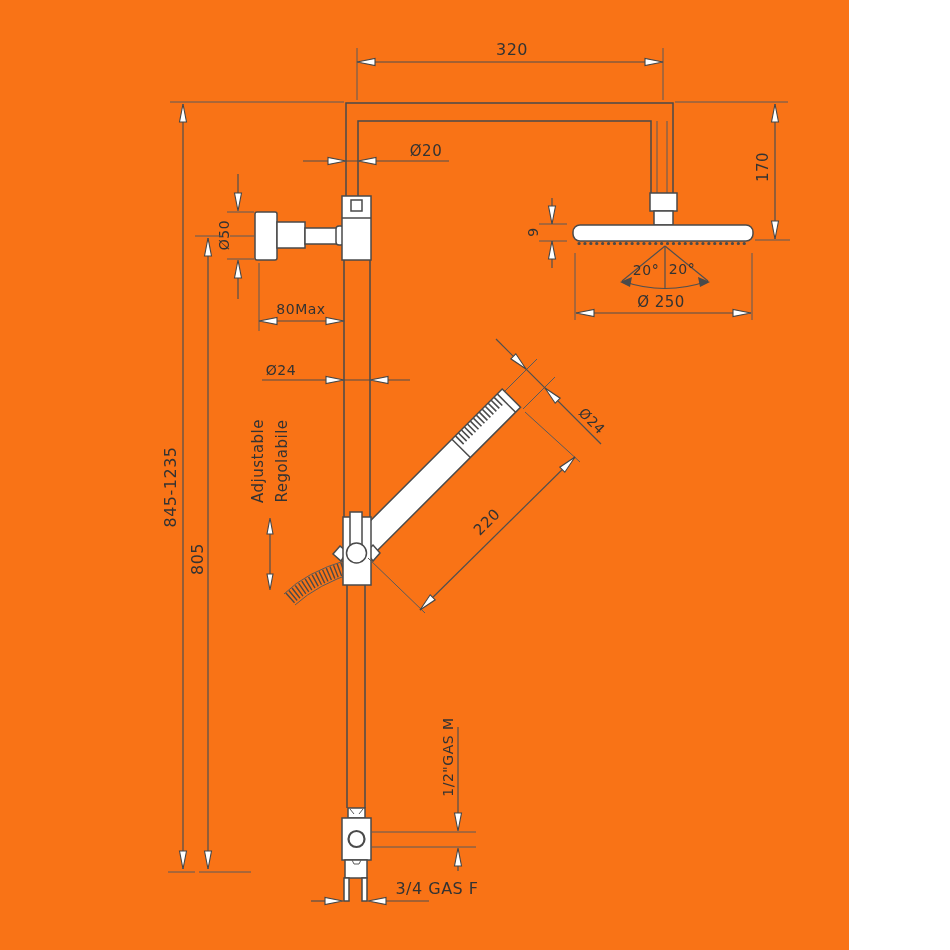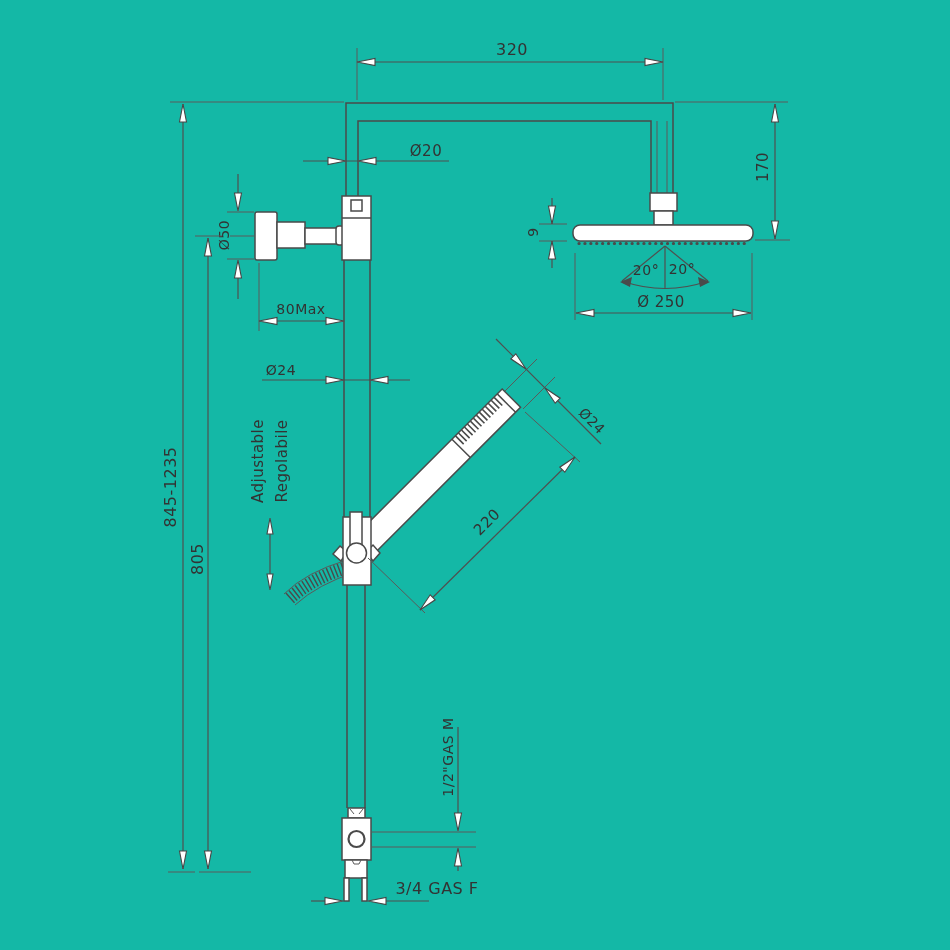--- a/index.html
+++ b/index.html
@@ -1,16 +1,16 @@
 <!DOCTYPE html>
 <html><head>
 <meta charset="utf-8">
 <style>
   html,body{margin:0;padding:0;background:#ffffff;}
-  .sheet{position:relative;width:950px;height:950px;background:#14b8a6;overflow:hidden;
+  .sheet{position:relative;width:849px;height:950px;background:#f97316;overflow:hidden;
          font-family:"DejaVu Sans", sans-serif;}
   svg text{fill:#333333;font-family:"DejaVu Sans", sans-serif;letter-spacing:.5px;}
   .dimtxt{font-size:15px;}
   .dimtxt-lg{font-size:16px;}
   .dimtxt-sm{font-size:14px;}
   .outline{stroke:#4a4a4a;stroke-width:1.5;fill:none;}
   .outline-f{stroke:#4a4a4a;stroke-width:1.5;fill:#ffffff;}
   .dimline{stroke:#4f4f4f;stroke-width:1.2;fill:none;}
   .thinline{stroke:#5a5a5a;stroke-width:1;fill:none;}
   .arrow{fill:#ffffff;stroke:#464646;stroke-width:1.1;}

